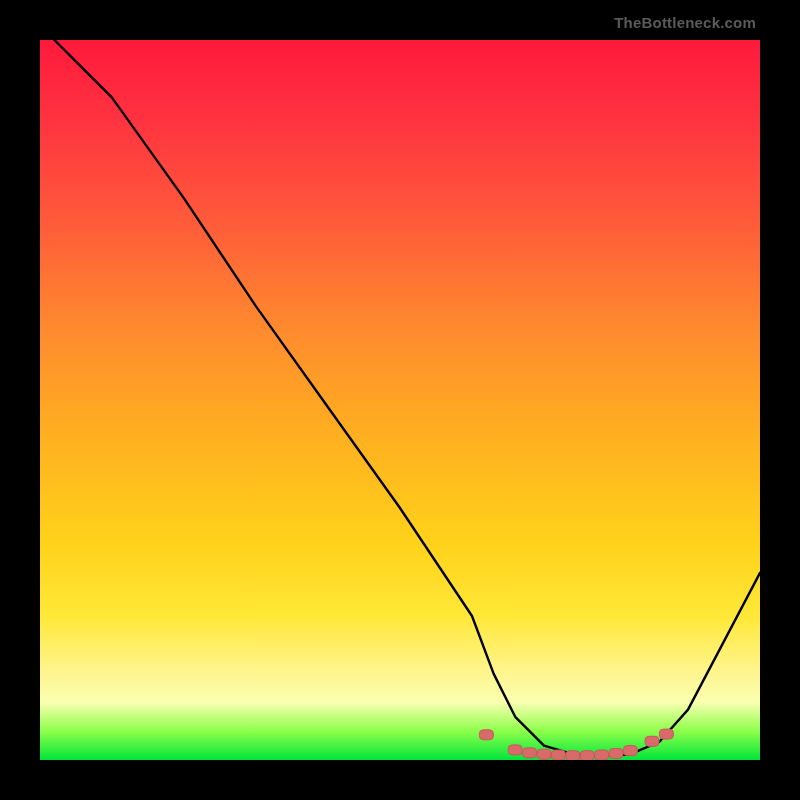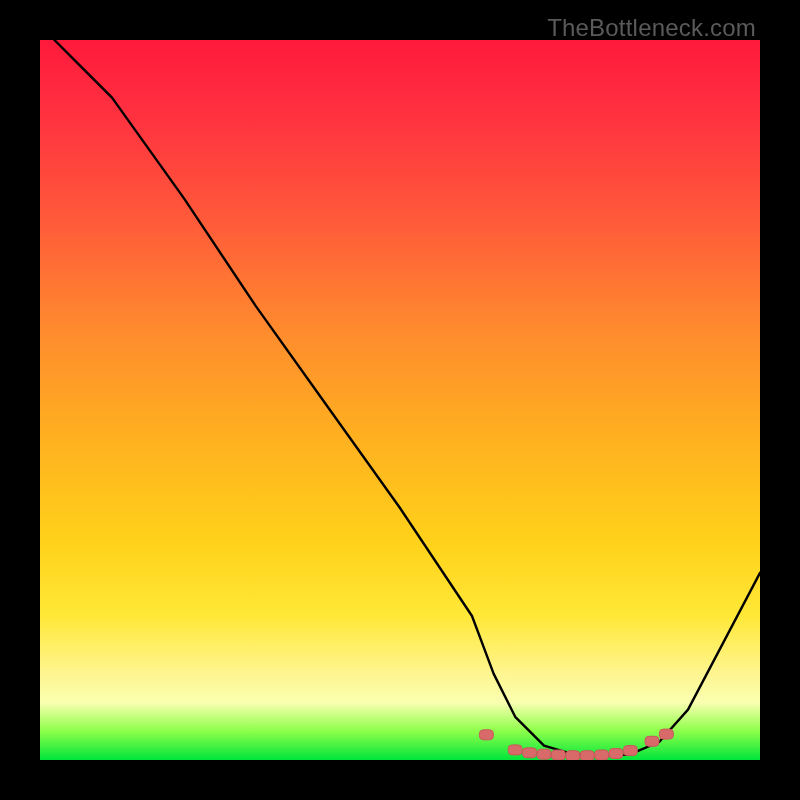--- a/index.html
+++ b/index.html
@@ -36,22 +36,22 @@
       #f9ffb0 92%,
       #8dff4a 96%,
       #00e53a 100%
     );
   }
   .credit {
     position: absolute;
     top: 14px;
     right: 44px;
     color: #5a5a5a;
-    font-size: 24px;
-    font-weight: 400;
+    font-size: 15px;
+    font-weight: 700;
     letter-spacing: 0.2px;
   }
   svg.curve {
     position: absolute;
     left: 0;
     top: 0;
     width: 720px;
     height: 720px;
     pointer-events: none;
   }

